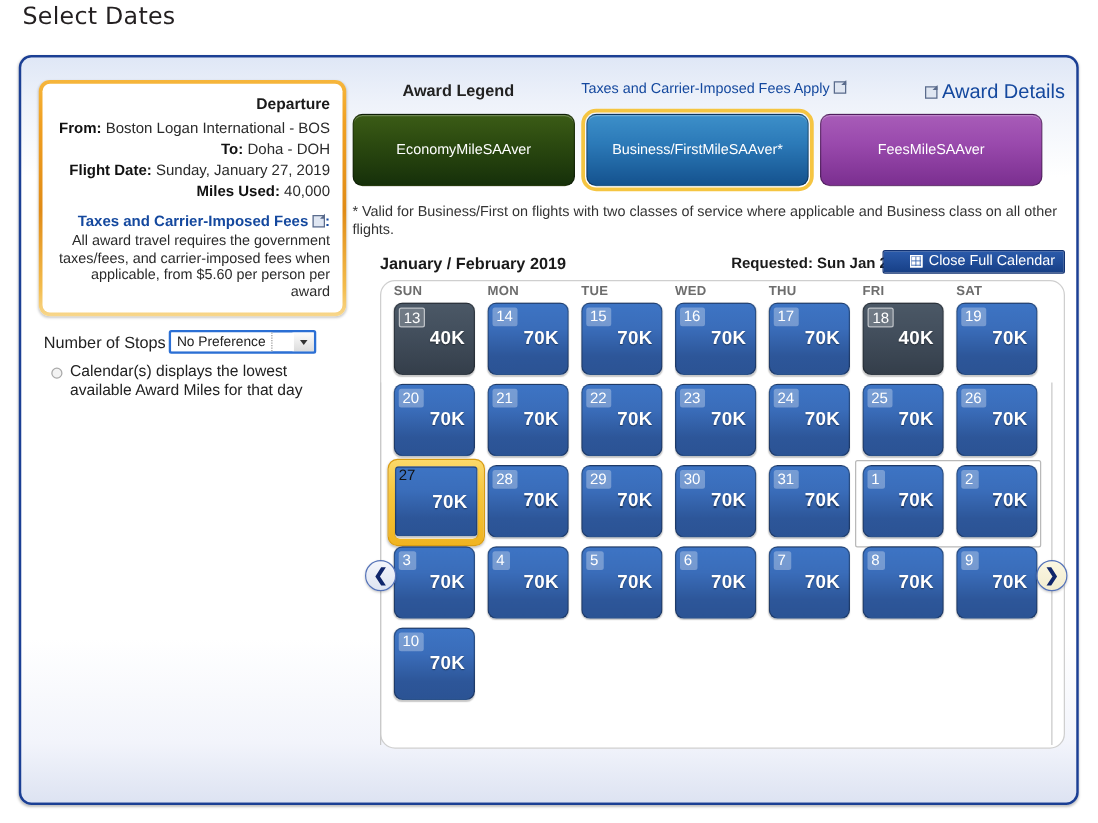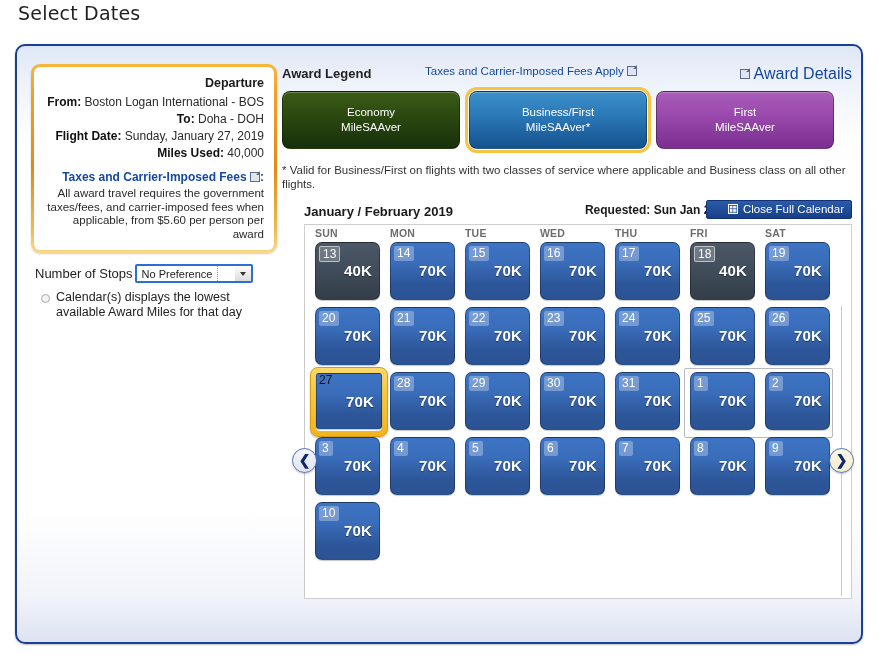--- a/index.html
+++ b/index.html
@@ -85,21 +85,21 @@
   .radio-row { display:flex; gap:6px; margin-top: 7px; margin-left: 10px; }
   .radio-dot {
     width: 9px; height: 9px; border-radius:50%;
     border:1px solid #a9a9a9; background:#f3f3f3; margin-top:4px; flex:none;
   }
   .radio-text { font-size:12.5px; color:#222; line-height:15px; width: 190px; }
 
   
   .right-col { position:absolute; left: 265px; top: 18px; width: 570px; }
 
-  .legend-head { position:relative; height: 20px; }
+  .legend-head { position:relative; height: 20px; margin-left: 40px; }
   .legend-title { font-size: 13px; font-weight: bold; color:#222; }
   .legend-taxes {
     position:absolute; left: 143px; top: 1px;
     font-size: 11.5px; color:#14489e; cursor:pointer;
   }
   .award-details {
     position:absolute; right: 0px; top: 1px;
     font-size: 16px; color:#14489e; cursor:pointer;
     display:flex; align-items:center; gap:4px;
   }
@@ -109,21 +109,21 @@
     position:relative; vertical-align:-1px;
   }
   .popicon::after {
     content:""; position:absolute; right:-1px; top:-2px;
     width:0;height:0;border-left:4px solid transparent;border-bottom:4px solid #5a6b8c;
   }
 
   .legend-btns { display:flex; gap:9px; margin-top: 7px; }
   .lbtn {
     width: 178px; height: 58px; border-radius: 8px;
-    display:flex; flex-direction:column; align-items:center; justify-content:center;
+    display:flex; flex-direction:row; align-items:center; justify-content:center;
     color:#fff; font-size:11.5px; line-height:15px; text-align:center;
     cursor:pointer; border:1px solid rgba(0,0,0,.35);
     box-shadow: inset 0 1px 0 rgba(255,255,255,.25);
   }
   .lbtn.economy  { background: linear-gradient(180deg,#3b5c16 0%, #2c4a10 40%, #16300a 100%); }
   .lbtn.business { background: linear-gradient(180deg,#3c8fc9 0%, #2c7ab8 40%, #14528e 100%); }
   .lbtn.first    { background: linear-gradient(180deg,#a85cb8 0%, #9a4aad 40%, #7b2f90 100%); }
   .lbtn.sel {
     outline: 3px solid #f5c542; outline-offset: 1px; border-radius:8px;
   }
@@ -149,21 +149,21 @@
   }
   .grid-ico {
     width:10px;height:10px;background:#fff; flex:none;
     background-image: linear-gradient(#2b5bab 1px, transparent 1px), linear-gradient(90deg,#2b5bab 1px, transparent 1px);
     background-size: 3.4px 3.4px;
     border:1px solid #fff;
   }
 
   .cal-body {
     margin-top: 4px;
-    border:1px solid #cfcfcf; border-radius:0;
+    border:1px solid #cfcfcf; border-radius:12px;
     background:#fff; padding: 2px 8px 12px 8px;
     min-height: 375px;
   }
   .dow-row { display:flex; }
   .dow {
     width: 72px; margin-right: 3px;
     font-size: 10.5px; font-weight:bold; color:#6d6d6d; padding-left: 2px;
     letter-spacing: .2px;
   }
   .week { display:flex; margin-top: 3px; position:relative; }
@@ -306,21 +306,21 @@
       <div class="legend-btns">
         <div class="lbtn economy">
           <span>Economy</span>
           <span>MileSAAver</span>
         </div>
         <div class="lbtn business sel">
           <span>Business/First</span>
           <span>MileSAAver*</span>
         </div>
         <div class="lbtn first">
-          <span>First</span>
+          <span>Fees</span>
           <span>MileSAAver</span>
         </div>
       </div>
 
       <div class="legend-note">* Valid for Business/First on flights with two classes of service where applicable and Business class on all other flights.</div>
 
       <div class="cal-wrap">
         <div class="cal-head">
           <span class="cal-month">January / February 2019</span>
           <span class="cal-requested">Requested: Sun Jan 27</span>

